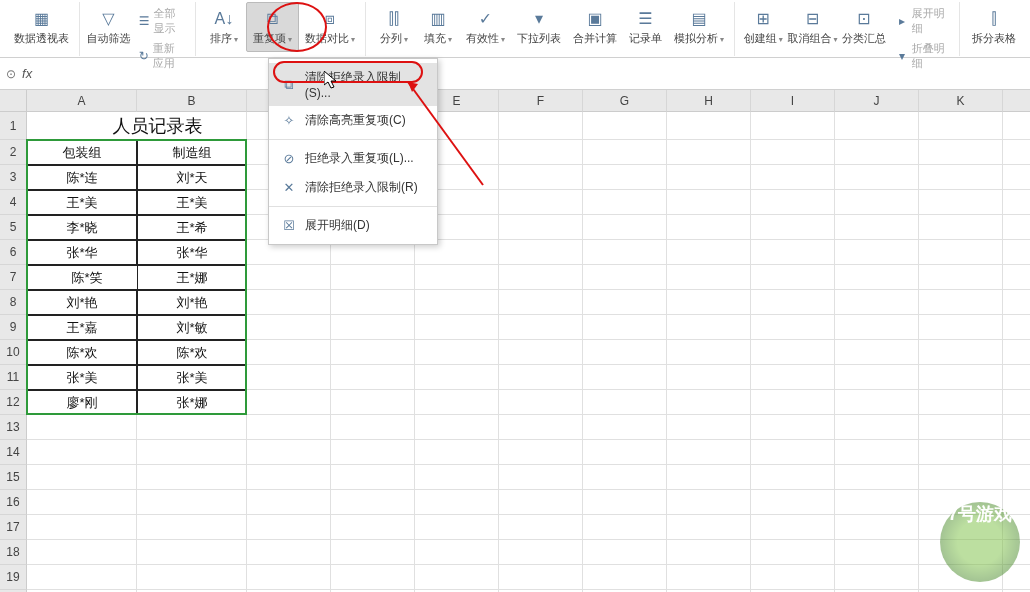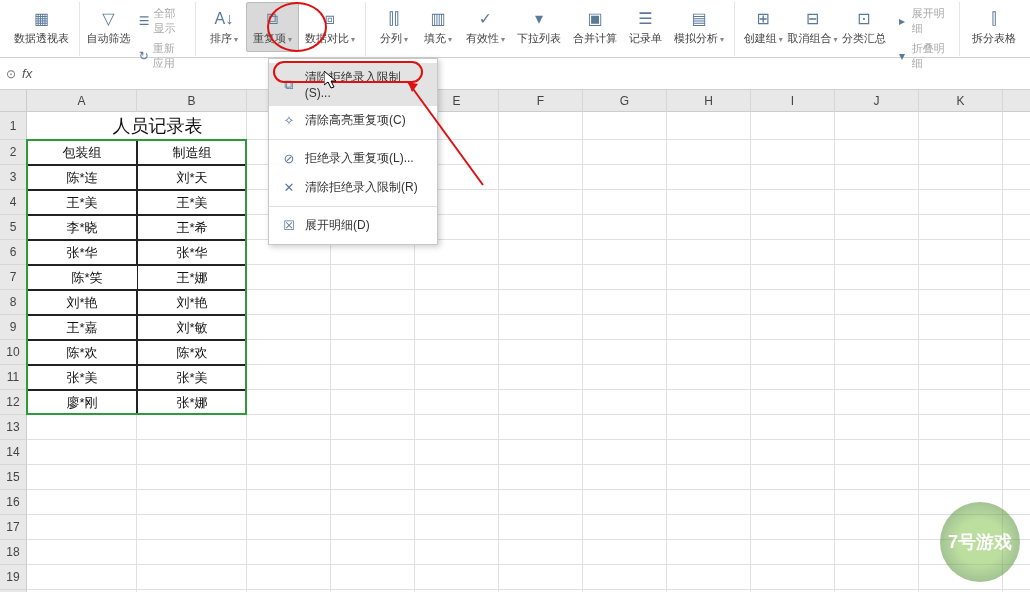--- a/index.html
+++ b/index.html
@@ -148,21 +148,21 @@
 
   
   .watermark {
     position:absolute; right:10px; bottom:10px;
     color:rgba(0,0,0,0.1); font-size:28px; font-weight:bold;
     display:flex; align-items:center; gap:10px;
   }
   .wm-logo {
     width:80px; height:80px; border-radius:50%;
     background:radial-gradient(circle,#7bc043 40%,#4a8a2a 70%);
-    opacity:0.5; display:flex; align-items:center; justify-content:center;
+    opacity:0.5; display:flex; justify-content:center;
     font-size:18px; color:#fff; font-weight:bold;
   }
 </style>
 </head>
 <body>
 
 <div class="ribbon">
   <div class="ribbon-group">
     <div class="ribbon-btn">
       <span class="ribbon-icon">▦</span>

